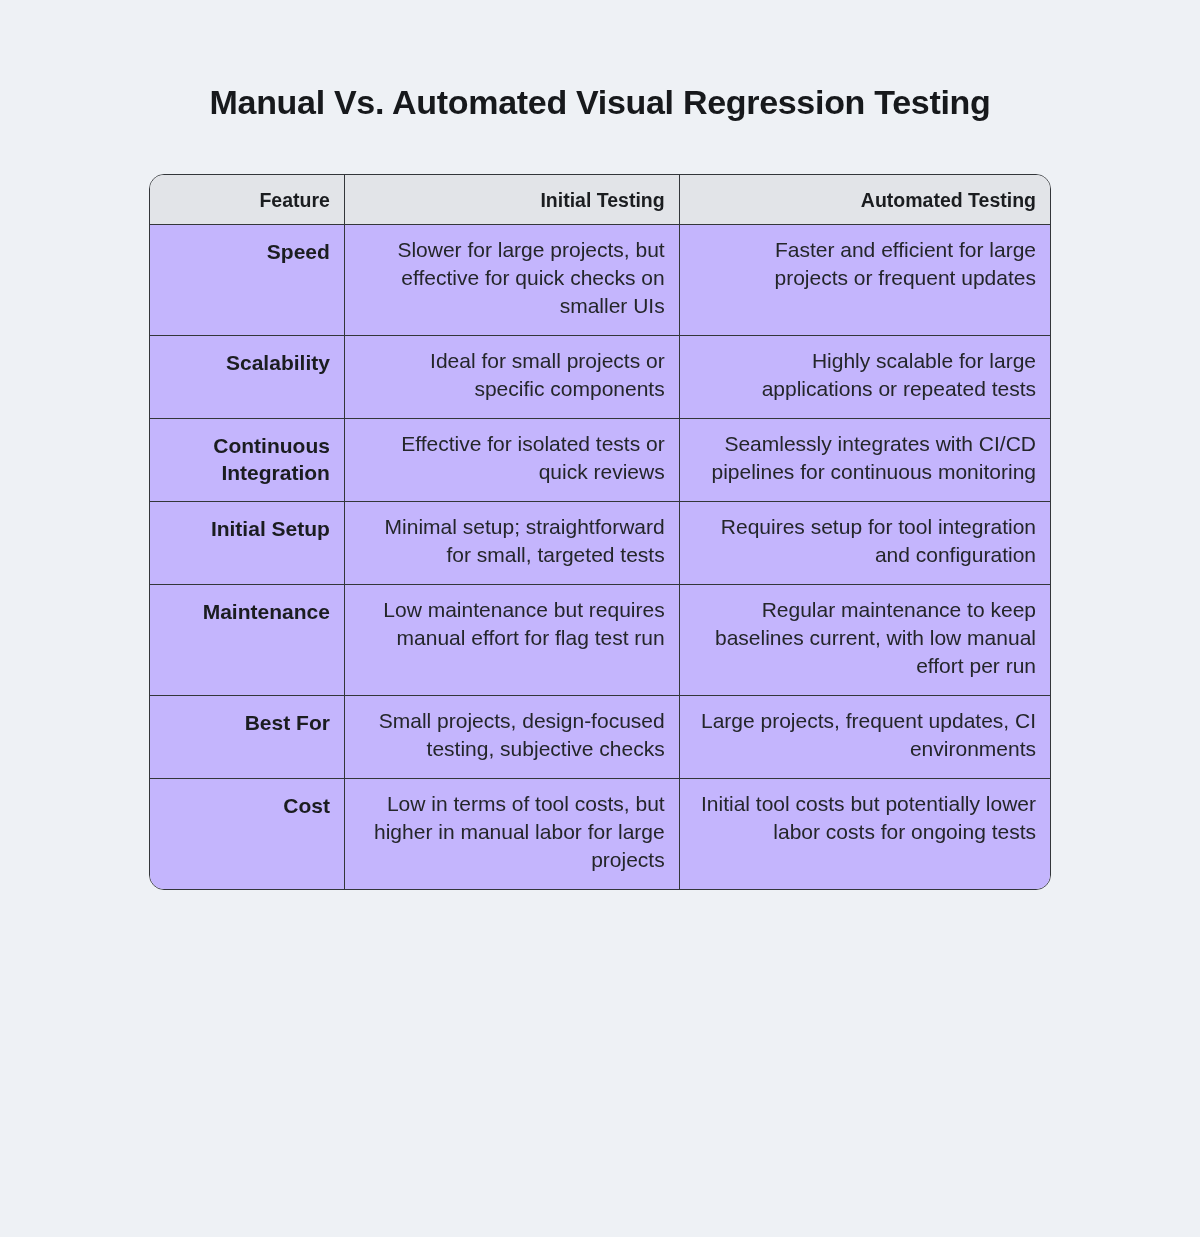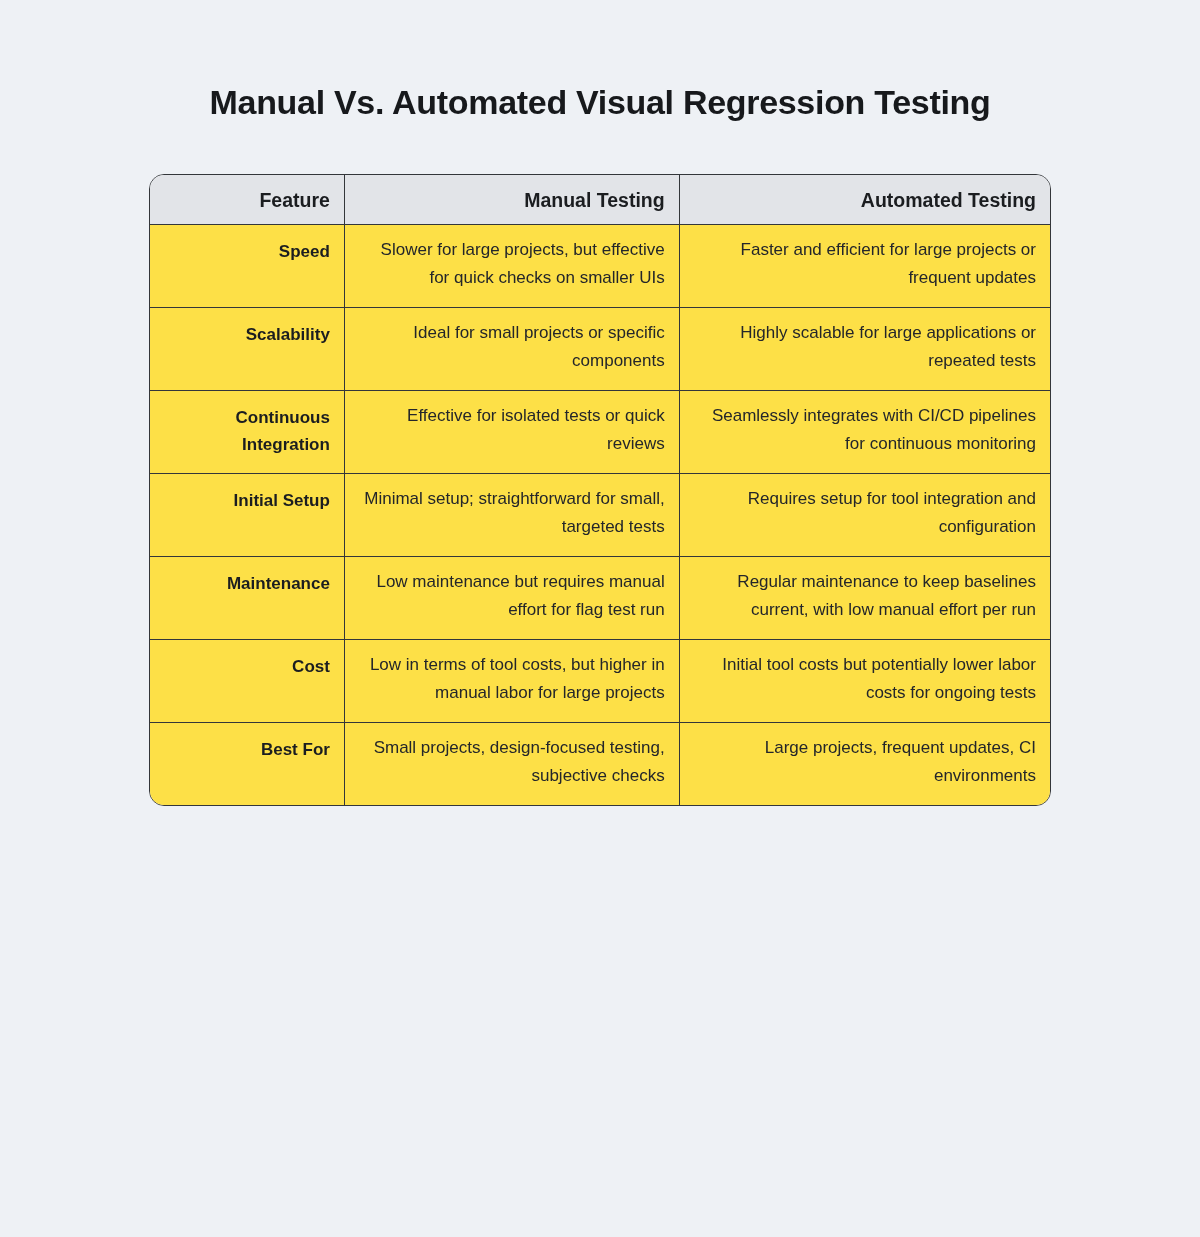--- a/index.html
+++ b/index.html
@@ -62,22 +62,22 @@
   table.compare th {
     background: #e2e4e8;
     font-size: 19.5px;
     font-weight: 700;
     color: #1b1d20;
     padding: 13px 14px 12px 16px;
     line-height: 24px;
   }
 
   table.compare td {
-    background: #fde047;
-    font-size: 17px;
+    background: #c4b5fd;
+    font-size: 21px;
     color: #24262a;
     padding: 11px 14px 15px 16px;
     line-height: 28px;
   }
 
   table.compare td.feature {
     font-weight: 700;
     color: #1b1d20;
     line-height: 27px;
     padding-top: 13px;
@@ -93,21 +93,21 @@
   <div class="table-wrap">
     <table class="compare">
       <colgroup>
         <col class="c-feature">
         <col class="c-manual">
         <col class="c-automated">
       </colgroup>
       <thead>
         <tr>
           <th>Feature</th>
-          <th>Manual Testing</th>
+          <th>Initial Testing</th>
           <th>Automated Testing</th>
         </tr>
       </thead>
       <tbody>
         <tr>
           <td class="feature">Speed</td>
           <td>Slower for large projects, but effective for quick checks on smaller UIs</td>
           <td>Faster and efficient for large projects or frequent updates</td>
         </tr>
         <tr>
@@ -124,26 +124,26 @@
           <td class="feature">Initial Setup</td>
           <td>Minimal setup; straightforward for small, targeted tests</td>
           <td>Requires setup for tool integration and configuration</td>
         </tr>
         <tr>
           <td class="feature">Maintenance</td>
           <td>Low maintenance but requires manual effort for flag test run</td>
           <td>Regular maintenance to keep baselines current, with low manual effort per run</td>
         </tr>
         <tr>
+          <td class="feature">Best For</td>
+          <td>Small projects, design-focused testing, subjective checks</td>
+          <td>Large projects, frequent updates, CI environments</td>
+        </tr>
+        <tr>
           <td class="feature">Cost</td>
           <td>Low in terms of tool costs, but higher in manual labor for large projects</td>
           <td>Initial tool costs but potentially lower labor costs for ongoing tests</td>
-        </tr>
-        <tr>
-          <td class="feature">Best For</td>
-          <td>Small projects, design-focused testing, subjective checks</td>
-          <td>Large projects, frequent updates, CI environments</td>
         </tr>
       </tbody>
     </table>
   </div>
 
 </div>
 
 </body></html>

